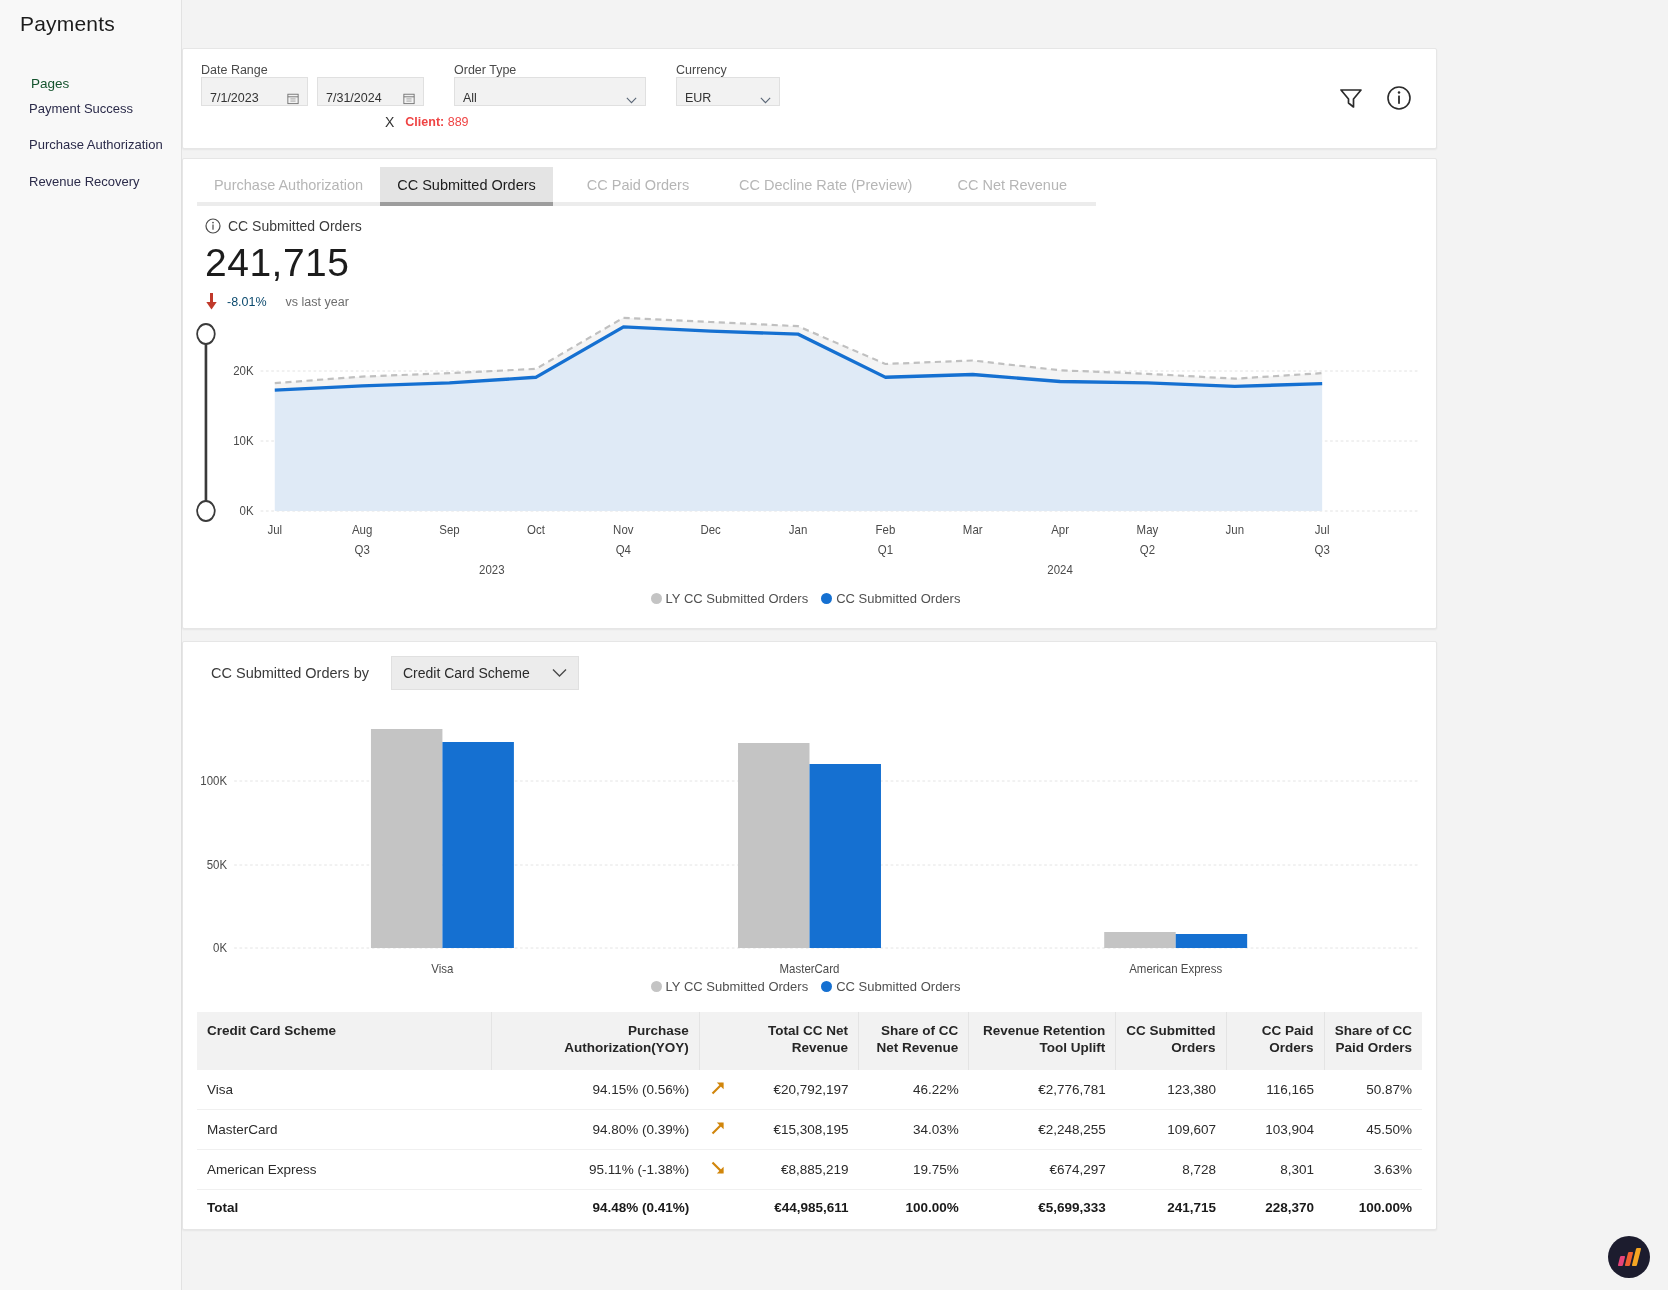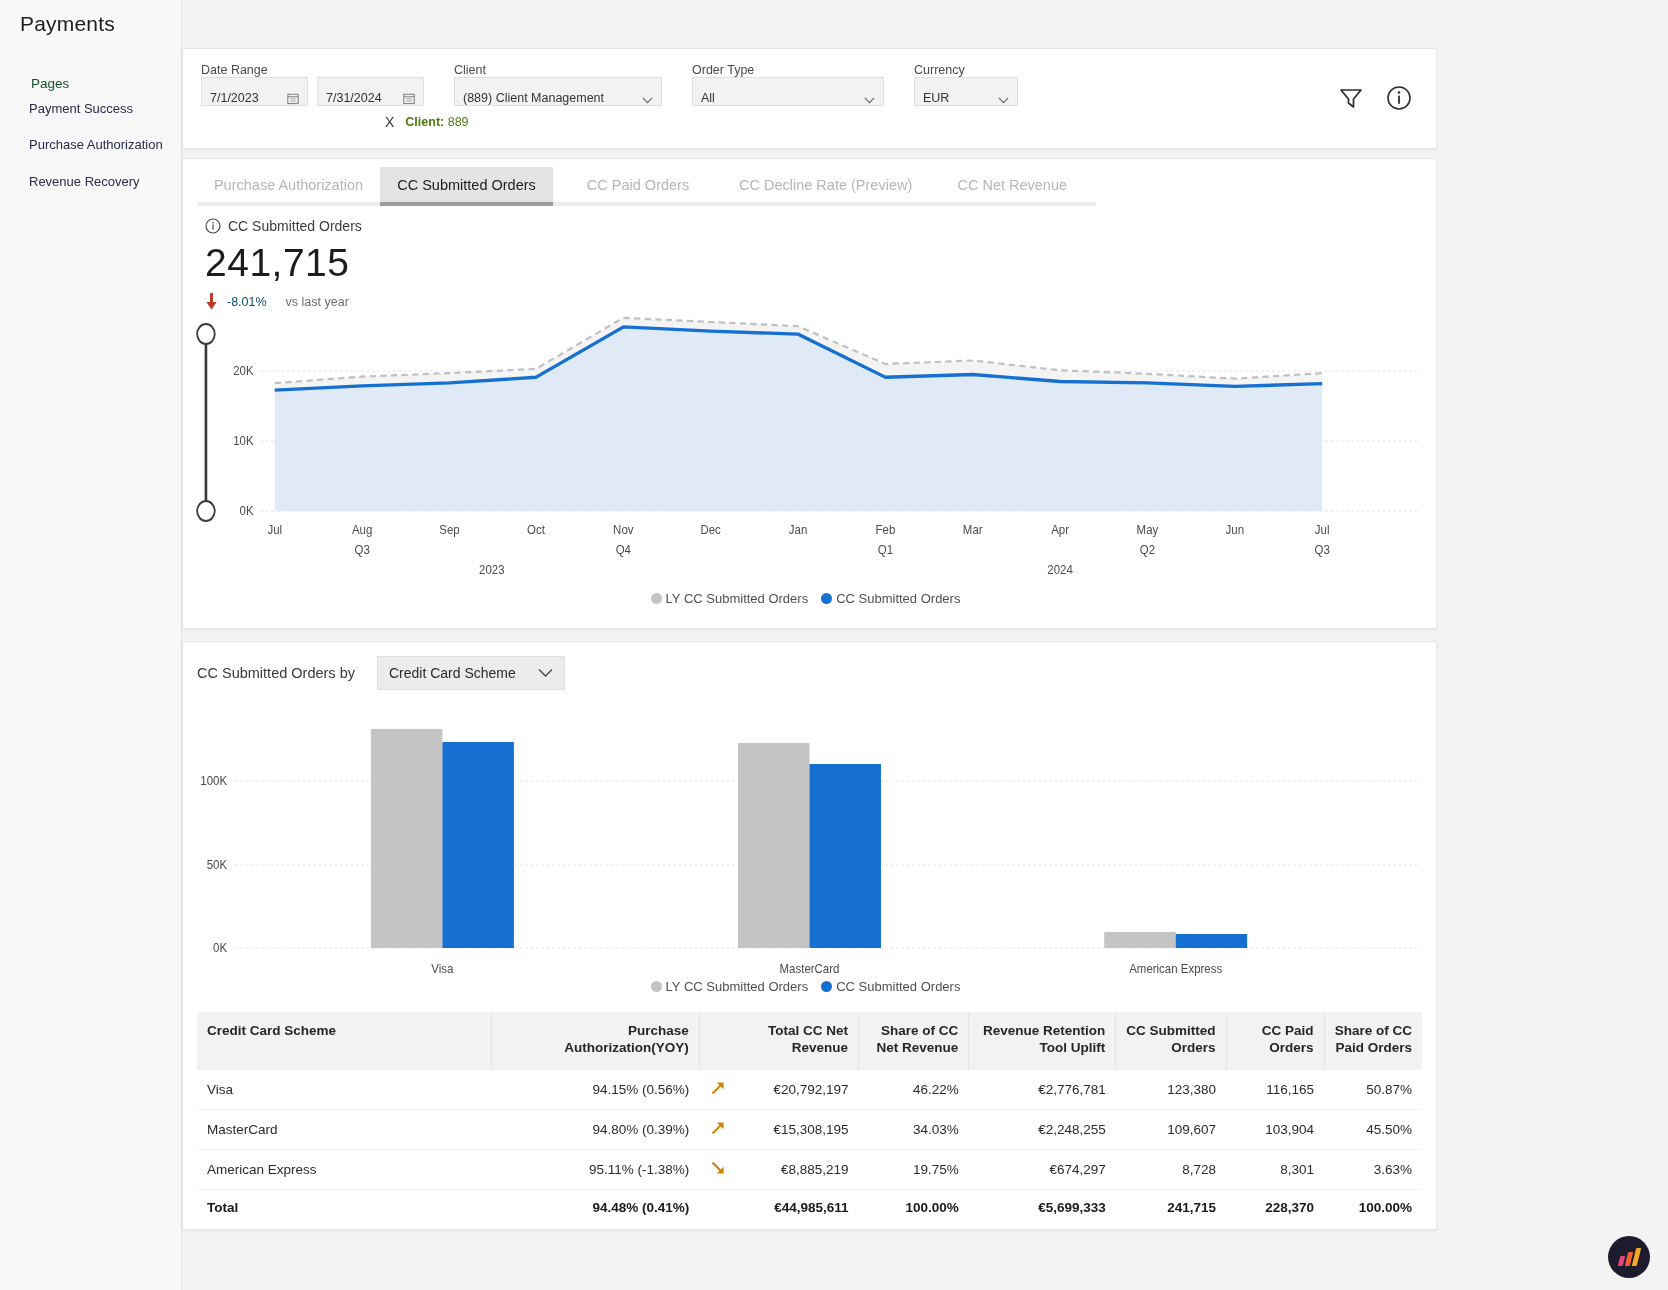--- a/index.html
+++ b/index.html
@@ -62,21 +62,21 @@
   .fctl.client { width: 208px; }
   .fctl.otype { width: 192px; gap: 44px; }
   .fctl.curr { width: 104px; }
   .cal-ico { width: 12px; height: 13px; flex: 0 0 12px; }
   .chev { margin-left: 8px; flex: 0 0 11px; }
   .chip-row {
     position: absolute; left: 200px; top: 66px;
     display: flex; align-items: center; gap: 9px;
   }
   .chip-x { font-size: 14px; color: #333; cursor: pointer; padding: 0 2px; line-height: 1; }
-  .chip-lbl { font-size: 12.5px; color: #4d7c0f; }
+  .chip-lbl { font-size: 12.5px; color: #ef4444; }
   .chip-lbl b { font-weight: bold; }
   .fb-icons {
     margin-left: auto; display: flex; align-items: center; gap: 22px;
     padding-right: 6px; padding-top: 22px;
   }
   .ficon { cursor: pointer; width: 26px; height: 26px; }
 
   
   .chartcard { margin-top: 9px; padding: 0 0 12px 0; }
   .tabs { display: flex; padding: 8px 14px 0 14px; }
@@ -108,21 +108,21 @@
   .areawrap { position: relative; height: 300px; margin-top: 6px; }
   .legend {
     display: flex; justify-content: center; align-items: center;
     gap: 5px; margin-top: 4px; font-size: 13px; color: #505050;
   }
   .legend .li { display: flex; align-items: center; gap: 4px; margin-right: 8px; }
   .dot { width: 11px; height: 11px; border-radius: 50%; display: inline-block; }
 
   
   .barcard { margin-top: 12px; padding: 14px 0 4px 0; }
-  .bar-head { display: flex; align-items: center; gap: 22px; padding-left: 14px; }
+  .bar-head { display: flex; align-items: center; gap: 22px; padding-left: 28px; }
   .bar-head-lbl { font-size: 14.5px; color: #3a3a3a; }
   .dim-sel {
     height: 34px; background: #ececec; border: 1px solid #e0e0e0;
     display: flex; align-items: center; padding: 0 11px; gap: 22px;
     font-size: 14px; color: #2b2b2b; cursor: pointer;
   }
   .barwrap { position: relative; height: 300px; margin-top: 8px; }
 
   
   .tablewrap { margin-top: 14px; padding: 0 14px 0 14px; }
@@ -195,29 +195,20 @@
             <svg class="cal-ico" viewBox="0 0 14 14">
               <rect x="1" y="2" width="12" height="11" fill="none" stroke="#6b6b6b" stroke-width="1"></rect>
               <line x1="1" y1="5" x2="13" y2="5" stroke="#6b6b6b" stroke-width="1"></line>
               <line x1="4" y1="7.5" x2="10" y2="7.5" stroke="#9a9a9a" stroke-width="1"></line>
               <line x1="4" y1="10" x2="10" y2="10" stroke="#9a9a9a" stroke-width="1"></line>
             </svg>
           </div>
         </div>
       </div>
 
-      <div class="fgroup">
-        <span class="flabel">Client</span>
-        <div class="fctl client">
-          <span>(889) Client Management</span>
-          <svg class="chev" width="13" height="9" viewBox="0 0 13 9">
-            <polyline points="1,1.5 6.5,7 12,1.5" fill="none" stroke="#5a6676" stroke-width="1.3"></polyline>
-          </svg>
-        </div>
-      </div>
 
       <div class="fgroup">
         <span class="flabel">Order Type</span>
         <div class="fctl otype">
           <span>All</span>
           <svg class="chev" width="13" height="9" viewBox="0 0 13 9">
             <polyline points="1,1.5 6.5,7 12,1.5" fill="none" stroke="#5a6676" stroke-width="1.3"></polyline>
           </svg>
         </div>
       </div>

